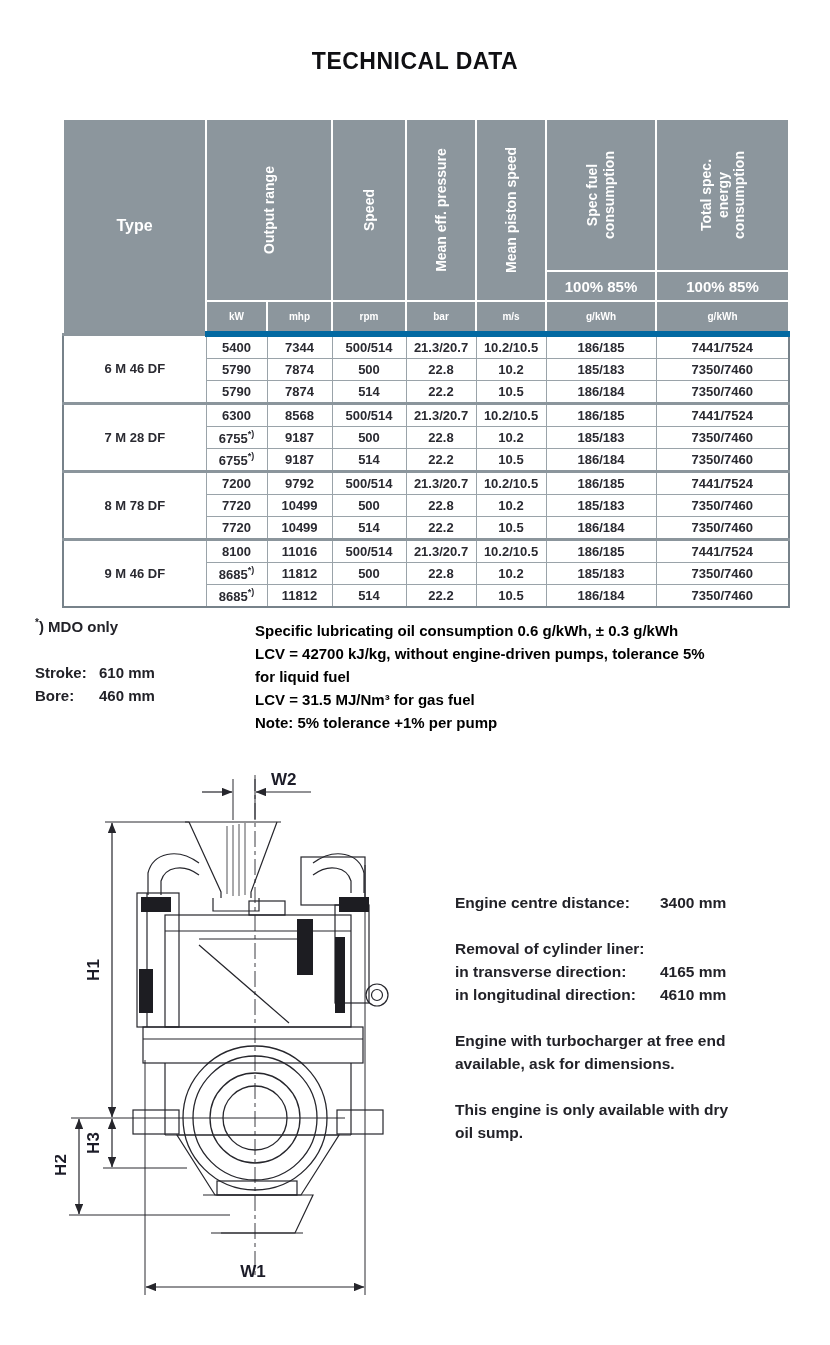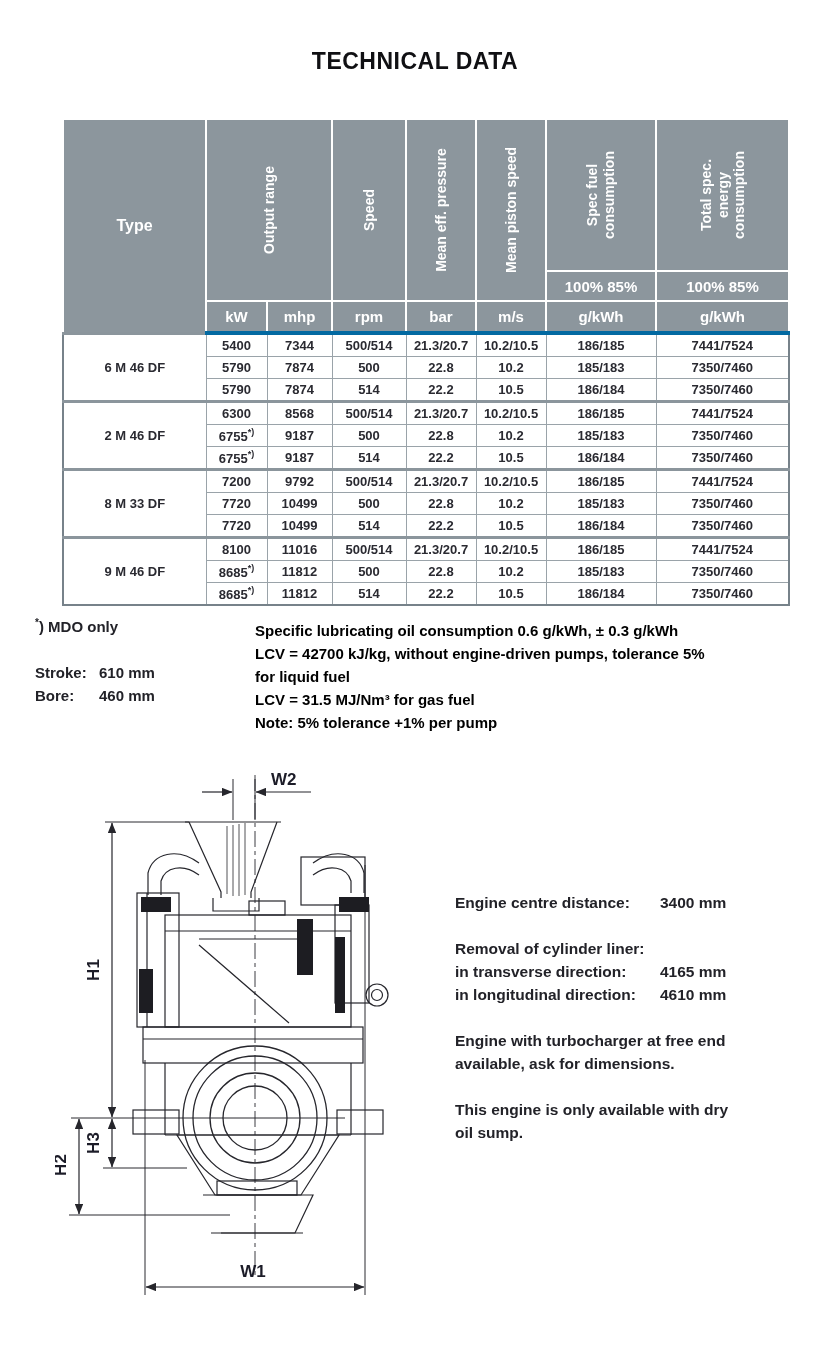--- a/index.html
+++ b/index.html
@@ -14,21 +14,21 @@
   table.tech th,table.tech td{padding:0;text-align:center;vertical-align:middle;}
   
   th.hd{background:#8c969d;color:#fff;border:2px solid #fff;font-weight:bold;}
   tr.hrot th.hd{height:150px;position:relative;}
   .rot{position:absolute;top:50%;left:50%;transform:translate(-50%,-50%) rotate(-90deg);
        font-size:14px;line-height:1.18;text-align:center;}
   .rot-wide{width:150px;white-space:nowrap;}
   .rot-narrow{width:98px;}
   th.htype{background:#8c969d;color:#fff;border:2px solid #fff;font-size:16px;font-weight:bold;}
   tr.hload th.hd{height:28px;font-size:15px;}
-  tr.hunits th.hd{height:29px;font-size:15px;border-bottom:4px solid #0369a1;}
+  tr.hunits th.hd{height:29px;font-size:10px;border-bottom:6px solid #0369a1;}
   
   table.tech td{border:1px solid #9aa3a9;font-size:13px;font-weight:600;height:21px;color:#2a2a31;}
   tr.grp td{border-top:3px solid #8b959c;}
   tbody tr:last-child td{border-bottom:2px solid #77828a;}
   td.typecell{background:#fff;font-size:16px;font-weight:bold;color:#1d1d22;}
   sup.cn{font-size:9px;font-weight:bold;vertical-align:6px;letter-spacing:0;}
 
   
   .notes-left{position:absolute;left:35px;top:617px;font-size:15px;font-weight:600;color:#222228;}
   .notes-left sup{font-size:10px;vertical-align:6px;}
@@ -126,21 +126,21 @@
         <td>5790</td>
         <td>7874</td>
         <td>514</td>
         <td>22.2</td>
         <td>10.5</td>
         <td>186/184</td>
         <td>7350/7460</td>
       </tr>
 
       <tr class="grp">
-        <td class="typecell" rowspan="3">2 M 46 DF</td>
+        <td class="typecell" rowspan="3">7 M 28 DF</td>
         <td>6300</td>
         <td>8568</td>
         <td>500/514</td>
         <td>21.3/20.7</td>
         <td>10.2/10.5</td>
         <td>186/185</td>
         <td>7441/7524</td>
       </tr>
       <tr>
         <td><span>6755</span><sup class="cn">*)</sup></td>
@@ -155,21 +155,21 @@
         <td><span>6755</span><sup class="cn">*)</sup></td>
         <td>9187</td>
         <td>514</td>
         <td>22.2</td>
         <td>10.5</td>
         <td>186/184</td>
         <td>7350/7460</td>
       </tr>
 
       <tr class="grp">
-        <td class="typecell" rowspan="3">8 M 33 DF</td>
+        <td class="typecell" rowspan="3">8 M 78 DF</td>
         <td>7200</td>
         <td>9792</td>
         <td>500/514</td>
         <td>21.3/20.7</td>
         <td>10.2/10.5</td>
         <td>186/185</td>
         <td>7441/7524</td>
       </tr>
       <tr>
         <td>7720</td>

